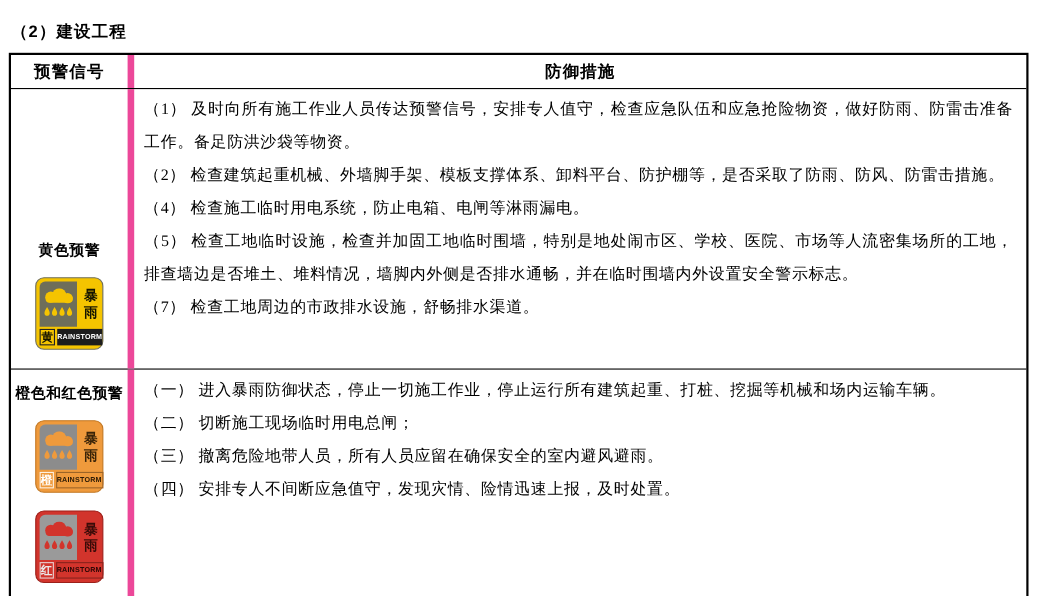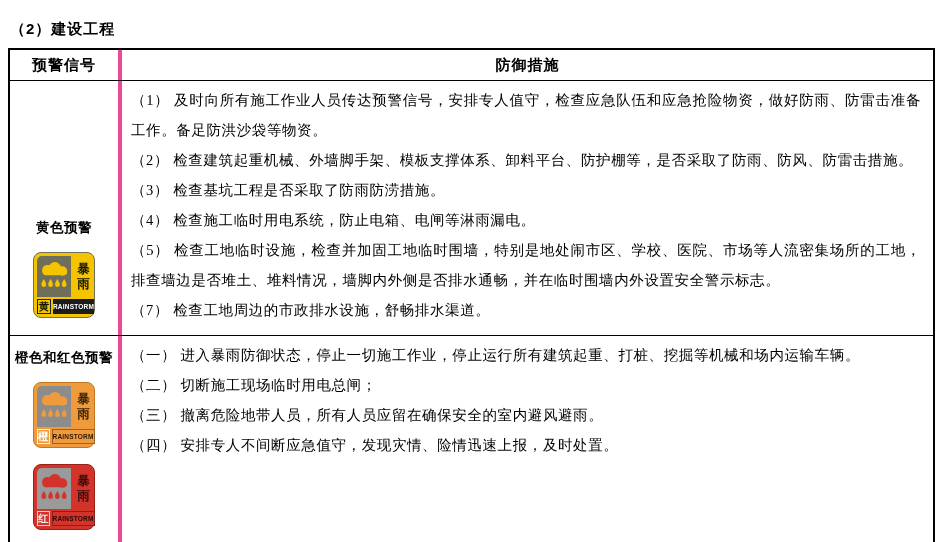--- a/index.html
+++ b/index.html
@@ -15,21 +15,21 @@
     font-family: "Liberation Sans", "DejaVu Sans", sans-serif;
     font-weight: 700; font-size: 15px;
     margin: 14px 0 9px 2px;
     letter-spacing: 1px;
   }
   .tbl { border: 2px solid #000; width: 927px; }
   .hrow, .trow { display: flex; }
   .hrow { height: 31px; border-bottom: 1px solid #000; }
   .trow1 { height: 255px; border-bottom: 1px solid #000; }
   .trow2 { height: 208px; }
-  .c1 { flex: 0 0 112px; width: 112px; border-right: 4px solid #ec4899; }
+  .c1 { flex: 0 0 112px; width: 112px; border-right: 6px solid #ec4899; }
   .c2 { flex: 1; }
   .hcell {
     display: flex; align-items: center; justify-content: center;
     font-family: "Liberation Sans", "DejaVu Sans", sans-serif;
     font-weight: 700; font-size: 15px; letter-spacing: 1px;
   }
   .sigcell { display: flex; flex-direction: column; align-items: center; }
   .sigcell-1 { padding-top: 138px; }
   .sigcell-2 { padding-top: 13px; }
   .sig-label {
@@ -131,21 +131,20 @@
           <div class="bottom">
             <div class="level">黄</div>
             <div class="en">RAINSTORM</div>
           </div>
         </div>
       </div>
 
       <div class="c2 measures">
         <p>（1） 及时向所有施工作业人员传达预警信号，安排专人值守，检查应急队伍和应急抢险物资，做好防雨、防雷击准备工作。备足防洪沙袋等物资。</p>
         <p>（2） 检查建筑起重机械、外墙脚手架、模板支撑体系、卸料平台、防护棚等，是否采取了防雨、防风、防雷击措施。</p>
-        <p>（3） 检查基坑工程是否采取了防雨防涝措施。</p>
         <p>（4） 检查施工临时用电系统，防止电箱、电闸等淋雨漏电。</p>
         <p>（5） 检查工地临时设施，检查并加固工地临时围墙，特别是地处闹市区、学校、医院、市场等人流密集场所的工地，排查墙边是否堆土、堆料情况，墙脚内外侧是否排水通畅，并在临时围墙内外设置安全警示标志。</p>
         <p>（7） 检查工地周边的市政排水设施，舒畅排水渠道。</p>
       </div>
     </div>
 
     <div class="trow trow2">
       <div class="c1 sigcell sigcell-2">
         <div class="sig-label">橙色和红色预警</div>
 

